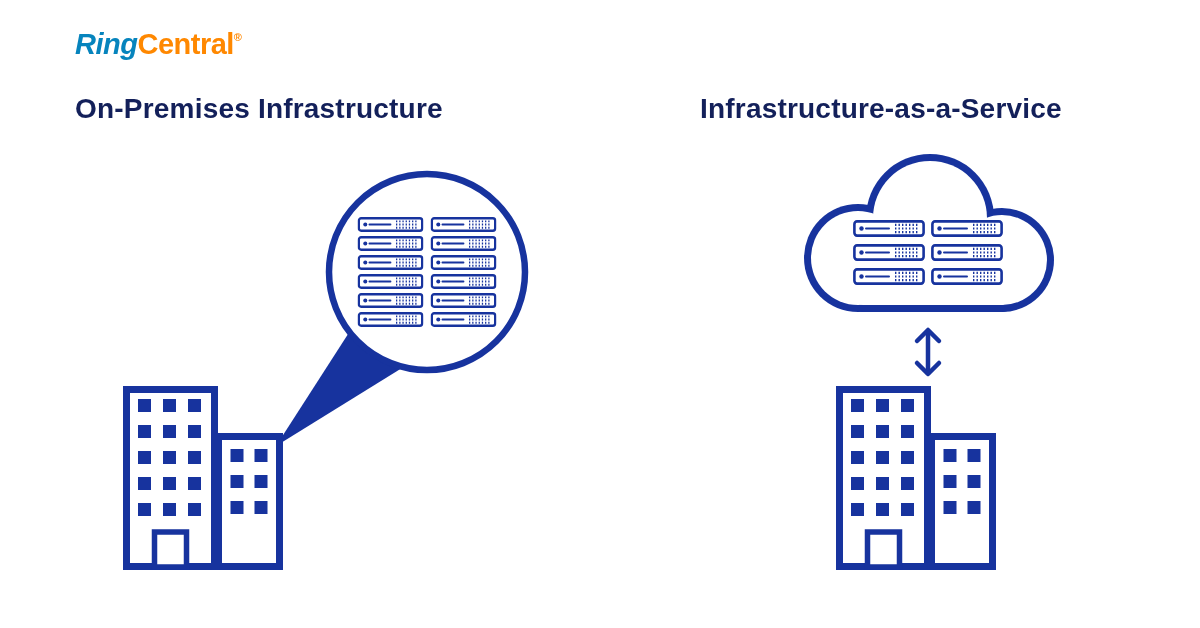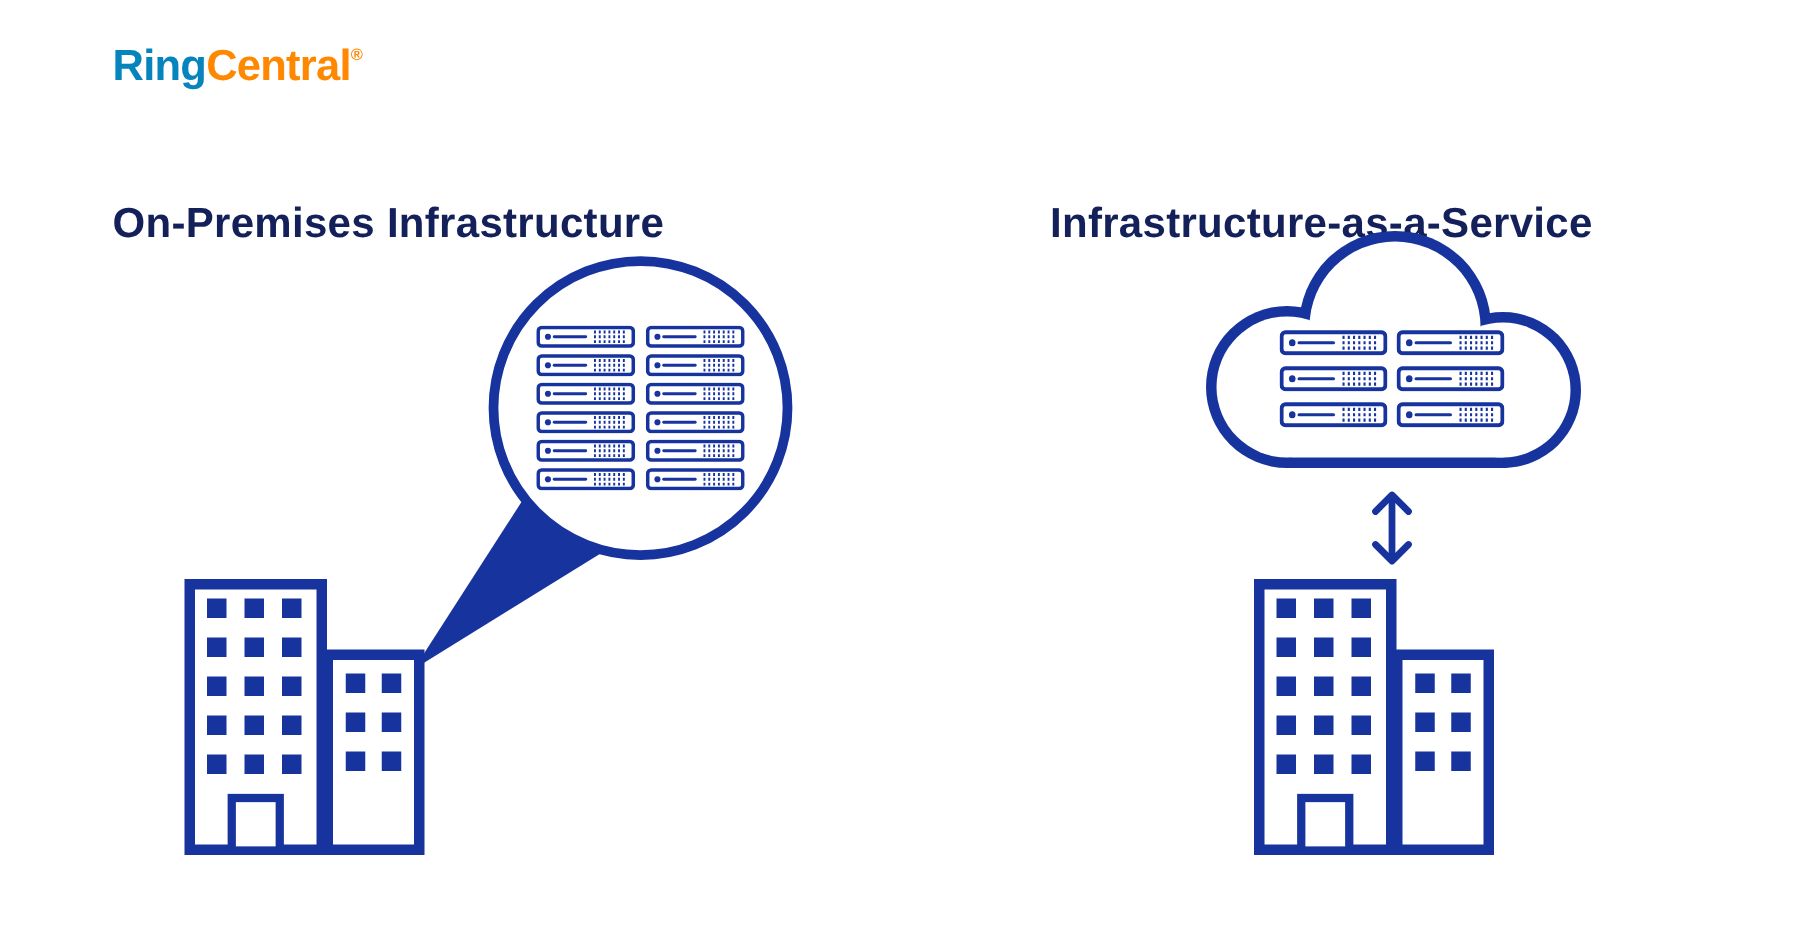--- a/index.html
+++ b/index.html
@@ -16,27 +16,27 @@
     background: var(--bg);
     font-family: "Liberation Sans", sans-serif;
     position: relative;
     overflow: hidden;
   }
   .logo {
     position: absolute; left: 75px; top: 30px;
     font-size: 29px; font-weight: 700; letter-spacing: -0.5px;
     line-height: 1;
   }
-  .logo .p1 { color: var(--logo-blue); }
+  .logo .p1 { color: var(--logo-blue); font-style: italic; }
   .logo .p2 { color: var(--logo-orange); }
   .logo .reg { color: var(--logo-orange); font-size: 11px; vertical-align: 13px; font-weight: 700; }
   .title {
     position: absolute; top: 94px;
     font-size: 28px; font-weight: 700; color: var(--heading);
-    letter-spacing: 0.2px; line-height: 1.1; white-space: nowrap; margin-top: 40px;
+    letter-spacing: 0.2px; line-height: 1.1; white-space: nowrap;
   }
   .title-left { left: 75px; }
   .title-right { left: 700px; width: 456px; white-space: nowrap; }
   svg.stage { position: absolute; left: 0; top: 0; }
 
   .bldg-box { fill: #fff; stroke: var(--navy); stroke-width: 7; }
   .door     { fill: #fff; stroke: var(--navy); stroke-width: 5.5; }
   .win      { fill: var(--navy); }
   .beam     { fill: var(--navy); }
   .lens     { fill: #fff; stroke: var(--navy); stroke-width: 6.5; }

